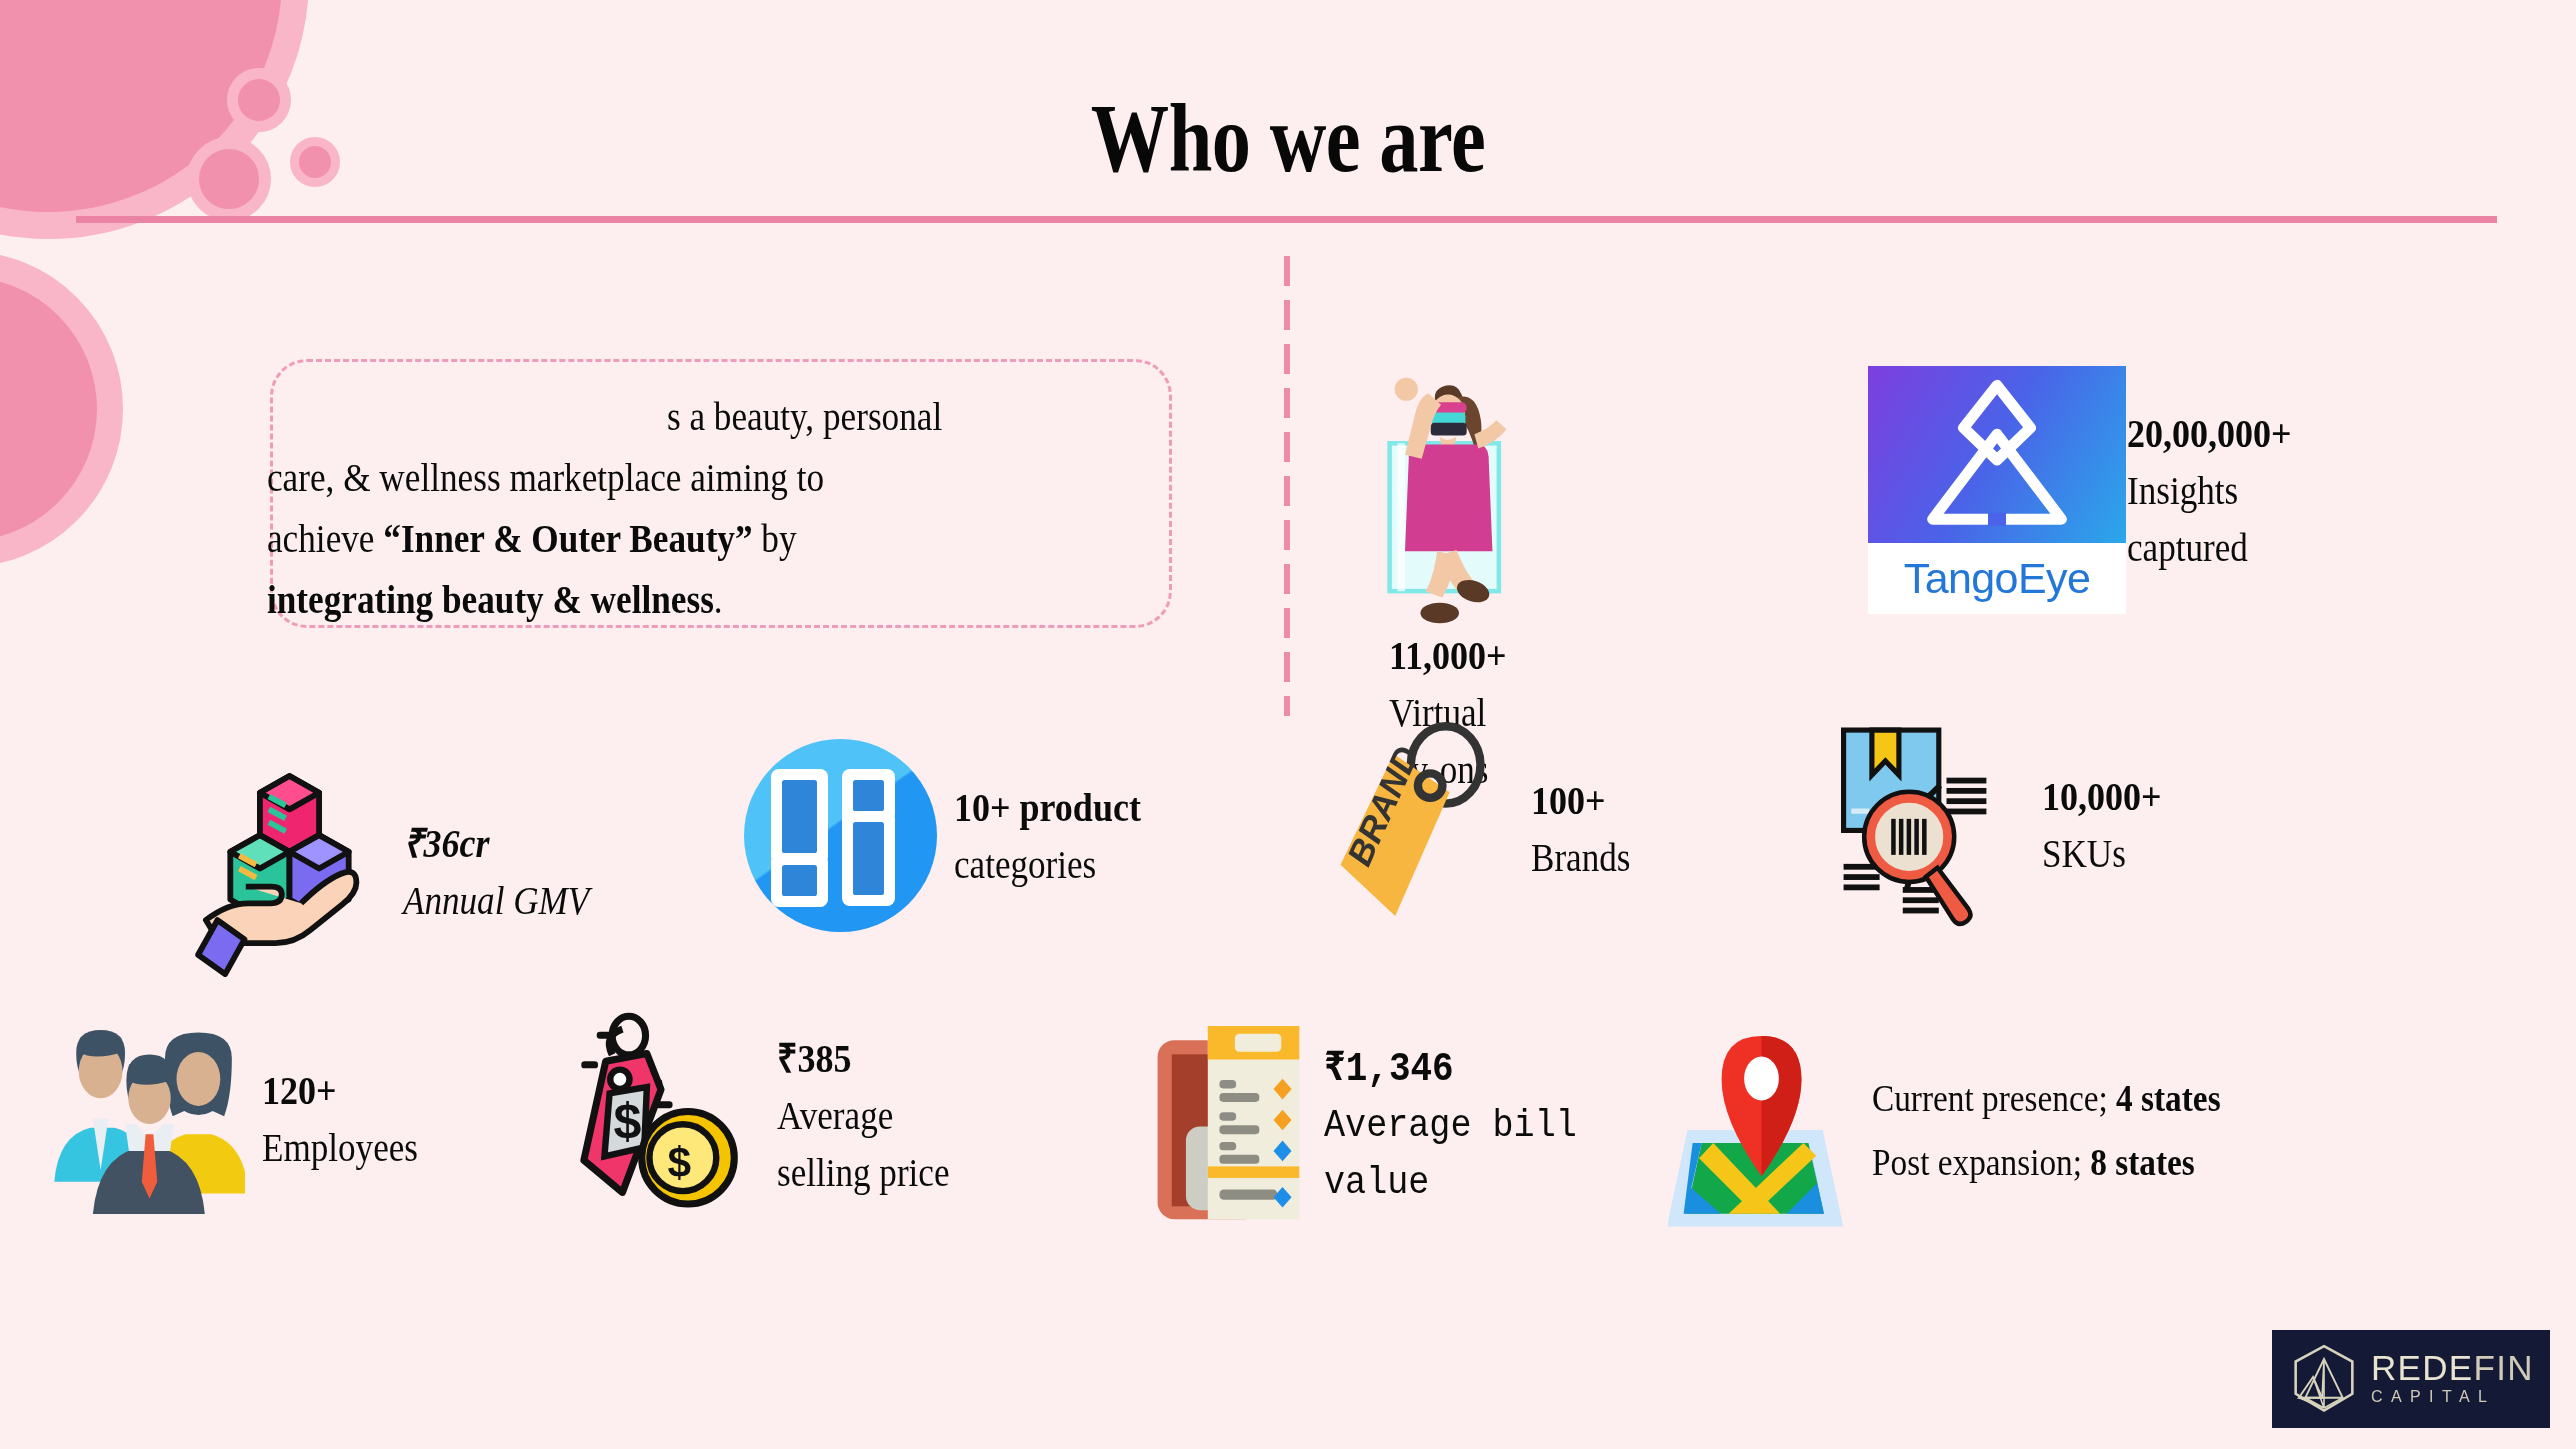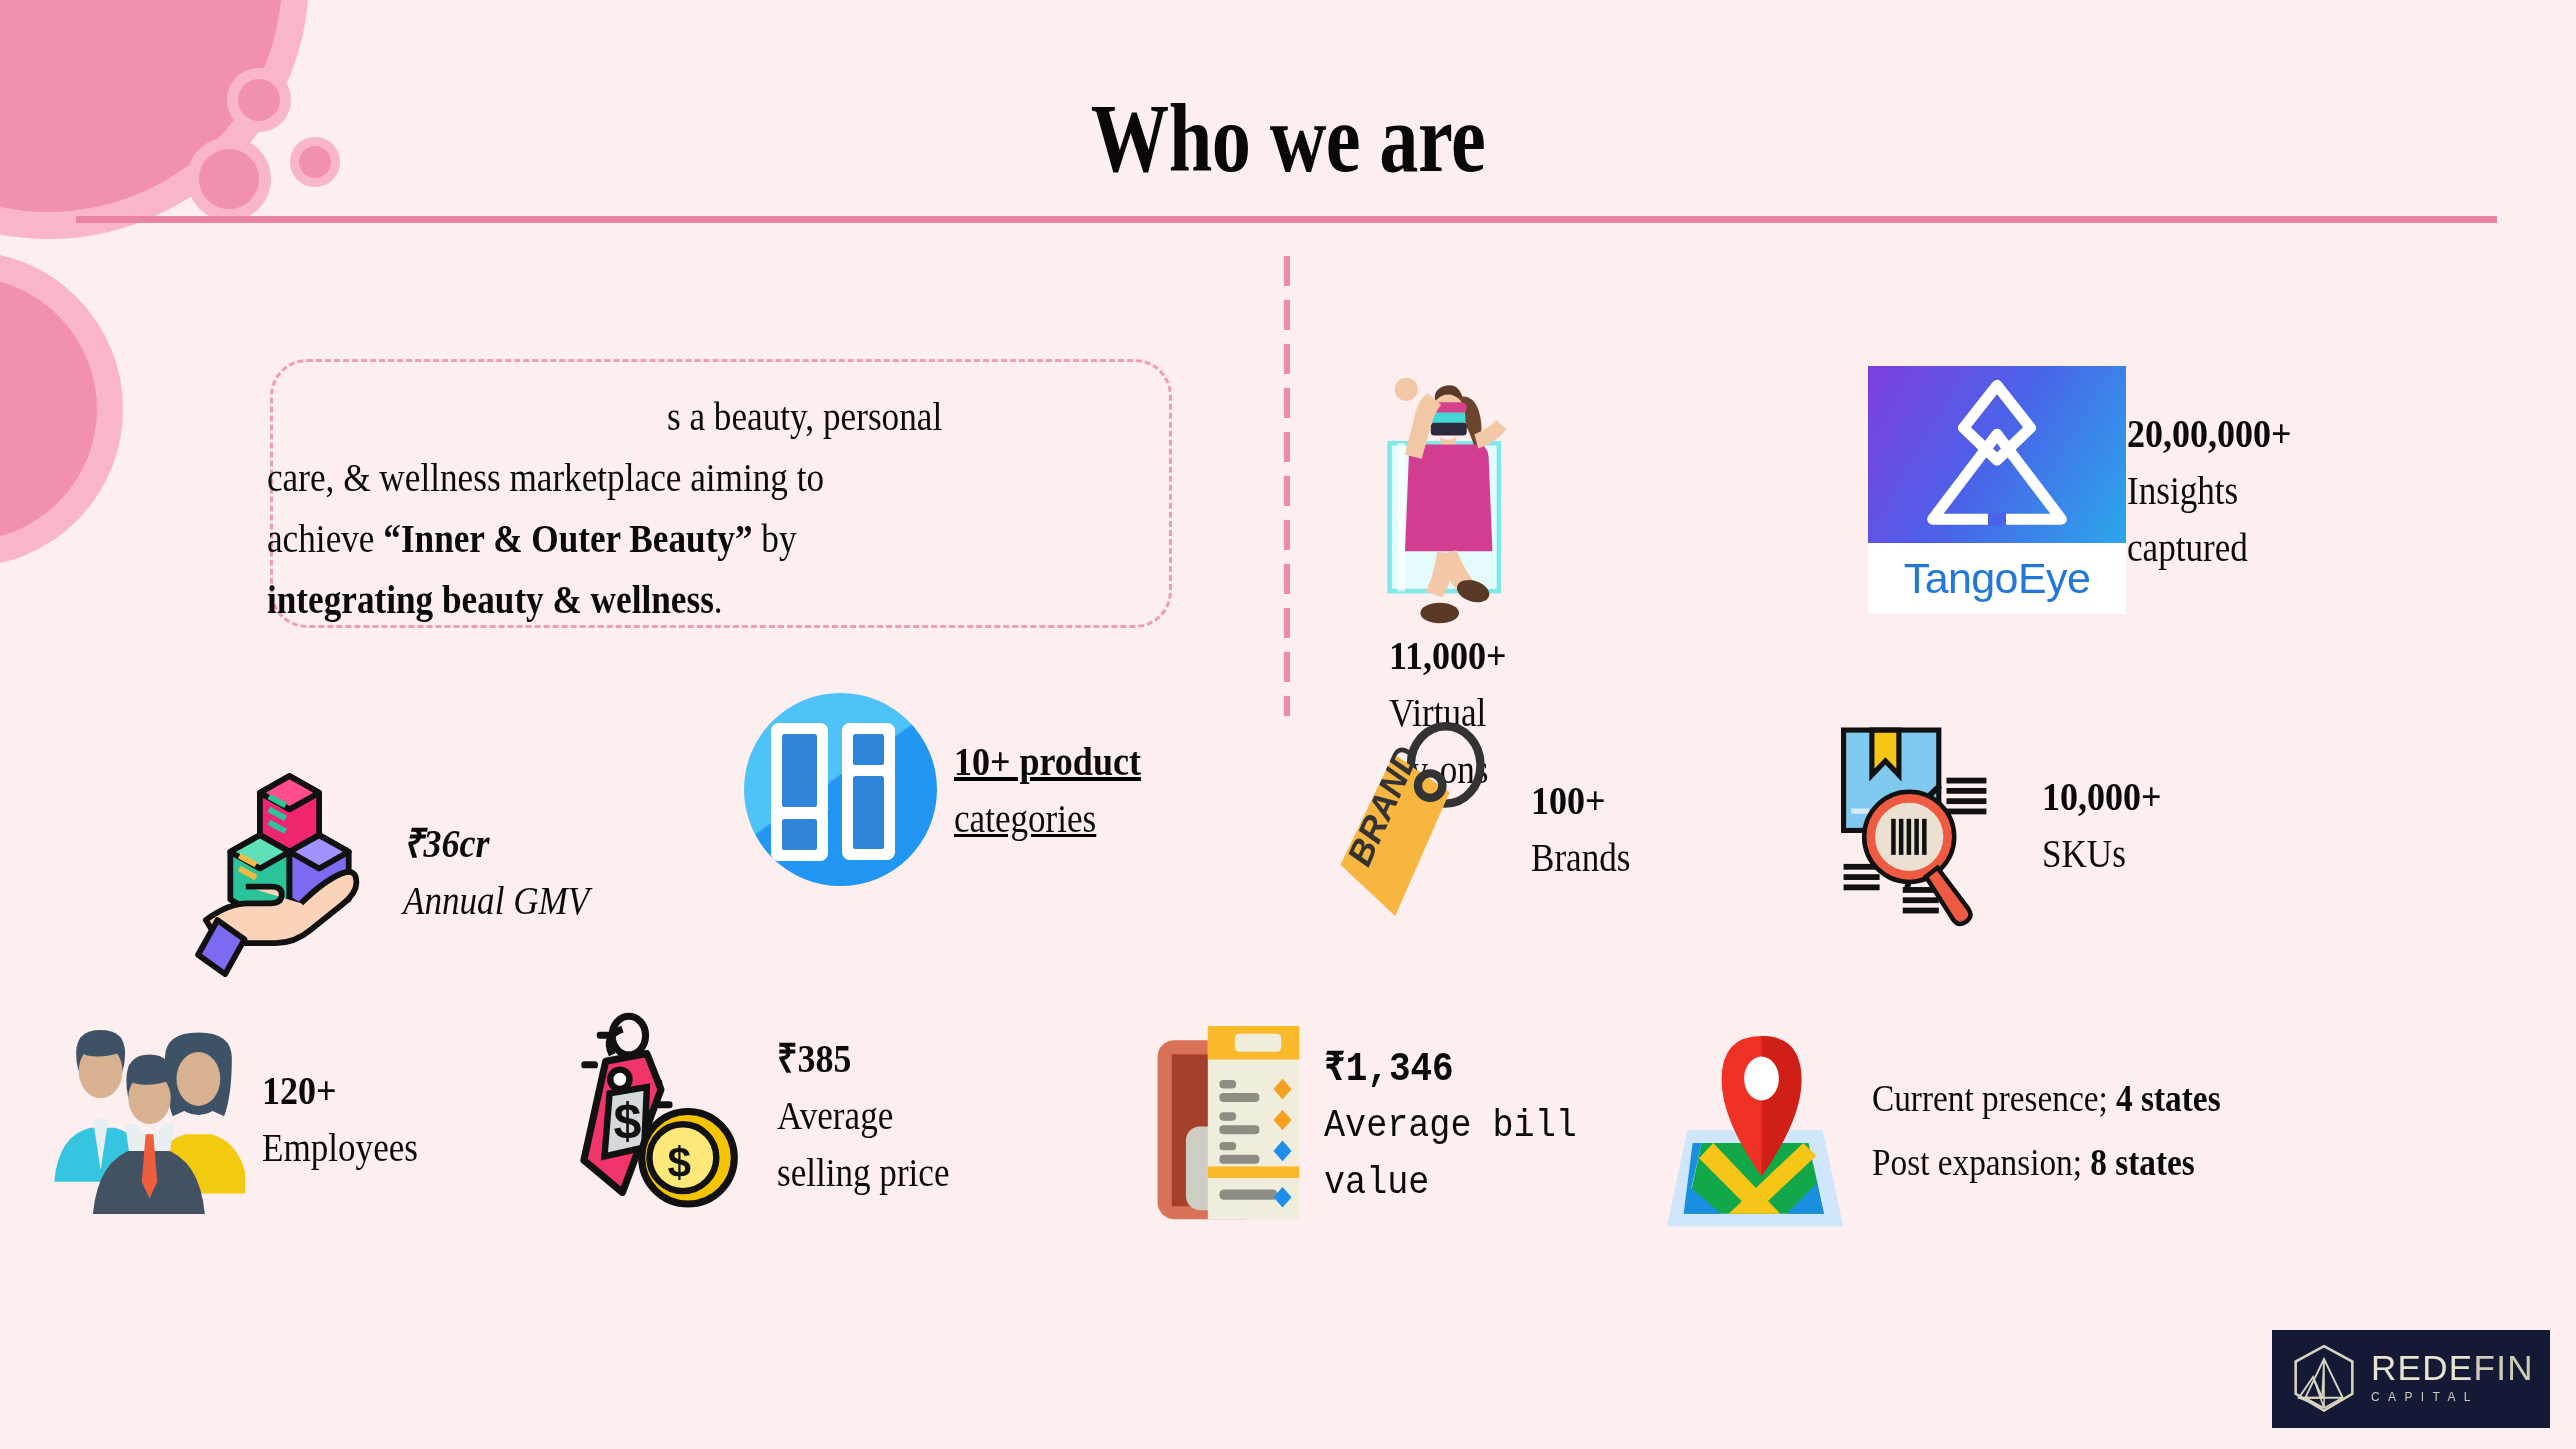--- a/index.html
+++ b/index.html
@@ -77,21 +77,21 @@
     white-space:nowrap;
   }
   .stat .txt .big { display:block; font-weight:bold; font-size:40px; }
   .stat .txt .sub { display:block; }
   .stat .txt .sub2 { display:block; }
 
   
   .s-tryons   { left:1372px; top:367px;flex-direction:column; }
   .s-insights { left:1868px; top:366px; }
   .s-gmv      { left:193px;  top:764px;font-style:italic; }
-  .s-cats     { left:744px; top:693px;text-decoration:underline; }
+  .s-cats     { left:744px; top:739px; }
   .s-brands   { left:1327px; top:721px; }
   .s-skus     { left:1832px; top:721px; }
   .s-emp      { left:45px;   top:1021px; }
   .s-asp      { left:580px;  top:1011px; }
   .s-abv      { left:1146px; top:1018px;font-family:Liberation Mono, monospace; }
   .s-states   { left:1668px; top:1027px; }
 
   .s-states .txt { line-height:64px; font-size:37px; }
   .s-states .txt b { font-weight:bold; }
 
@@ -148,21 +148,21 @@
     background:#141a36; display:flex; align-items:center; padding-left:14px;
   }
   .fl-text { margin-left:9px; }
   .fl-main {
     font-family:"Liberation Sans", sans-serif;
     font-size:35px; color:#e8e4cf; letter-spacing:1.3px; line-height:36px;
   }
   .fl-main .thin { color:#cfcbb6; }
   .fl-sub {
     font-family:"Liberation Sans", sans-serif;
-    font-size:12px; color:#cfcbb6; letter-spacing:8.4px; line-height:22px;
+    font-size:16px; color:#cfcbb6; letter-spacing:8.4px; line-height:22px;
   }
 </style>
 </head>
 <body>
 
 <div class="deco big-circle-1"></div>
 <div class="deco big-circle-2"></div>
 <div class="deco bubble bubble-a"></div>
 <div class="deco bubble bubble-b"></div>
 <div class="deco bubble bubble-c"></div>

